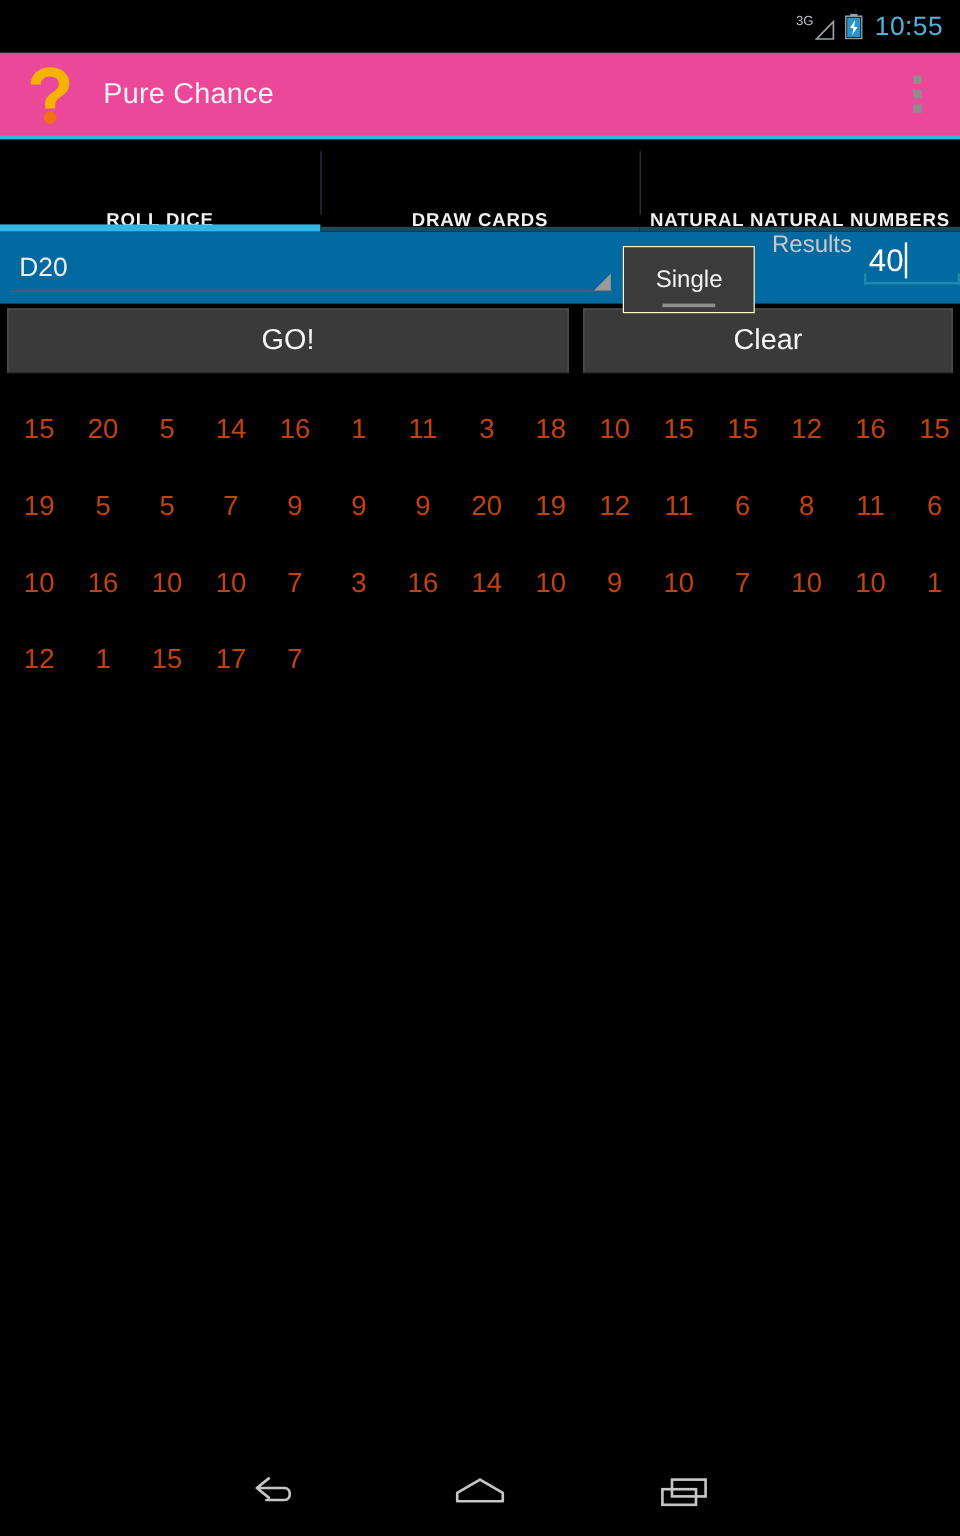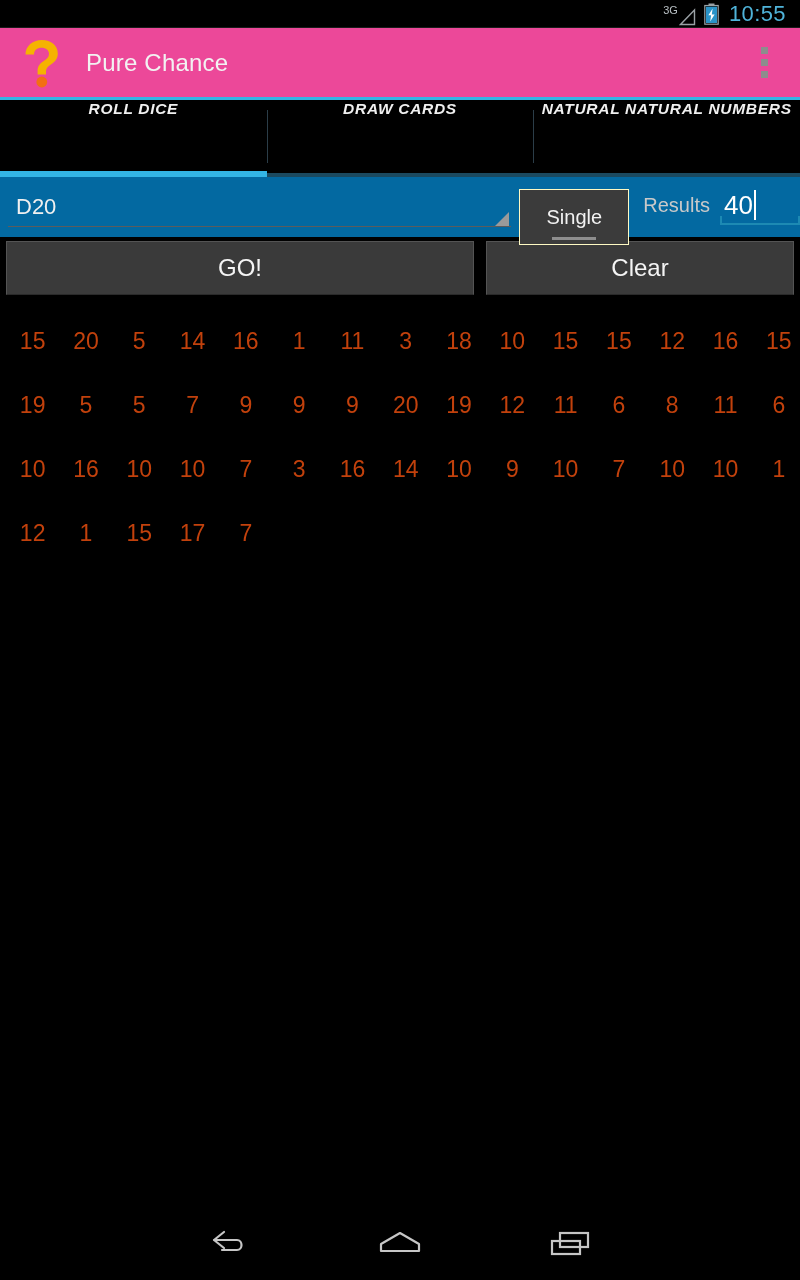--- a/index.html
+++ b/index.html
@@ -5,21 +5,21 @@
   * { margin:0; padding:0; box-sizing:border-box; }
   html, body {
     width:800px; height:1280px;
     background:#000;
     font-family:"Liberation Sans", sans-serif;
     overflow:hidden;
   }
 
   
   .statusbar{
-    height:28px; width:100%;
+    height:44px; width:100%;
     background:#000;
     display:flex; align-items:center; justify-content:flex-end;
     padding-right:14px; gap:8px;
     position:relative;
   }
   .statusbar::after{
     content:""; position:absolute; left:0; right:0; bottom:0;
     height:1px; background:#1b1b1b;
   }
   .sb-3g{
@@ -71,24 +71,23 @@
     display:block; width:7px; height:7px; background:#8d8d8d;
   }
 
   
   .tabbar{
     display:flex; width:100%; height:77px;
     background:#000;
   }
   .tab{
     flex:1 1 0; position:relative;
-    display:flex; align-items:flex-start; justify-content:center;
+    display:flex; align-items:flex-end; justify-content:center;
     cursor:pointer;
     text-align:center;
-    font-style:italic;
   }
   .tab .tab-label{
     color:#f0f0f0; font-size:15.5px; font-weight:bold;
     letter-spacing:0.7px; padding:0 4px;
     white-space:nowrap;
   }
   .tab + .tab::before{
     content:""; position:absolute; left:0; top:10px; bottom:14px;
     width:1px; background:#2b3d48;
   }
@@ -131,21 +130,21 @@
     display:flex; align-items:center; justify-content:center;
     position:relative; cursor:pointer;
     flex:0 0 auto;
   }
   .btn-single .lbl{ color:#f2f2f2; font-size:20px; }
   .btn-single .handle{
     position:absolute; bottom:4px; left:50%; transform:translateX(-50%);
     width:44px; height:3px; background:#8e8e8e;
   }
   .results-wrap{
-    display:flex; align-items:center; gap:10px;
+    display:flex; gap:10px;
     height:56px; padding:0 2px 0 14px;
     flex:0 0 auto;
   }
   .results-lbl{ color:#c9c9c9; font-size:20px; }
   .results-field{
     position:relative; width:78px; height:48px;
     display:flex; align-items:center; justify-content:flex-start;
   }
   .results-field .num{
     color:#ffffff; font-size:26px; padding-left:4px;

